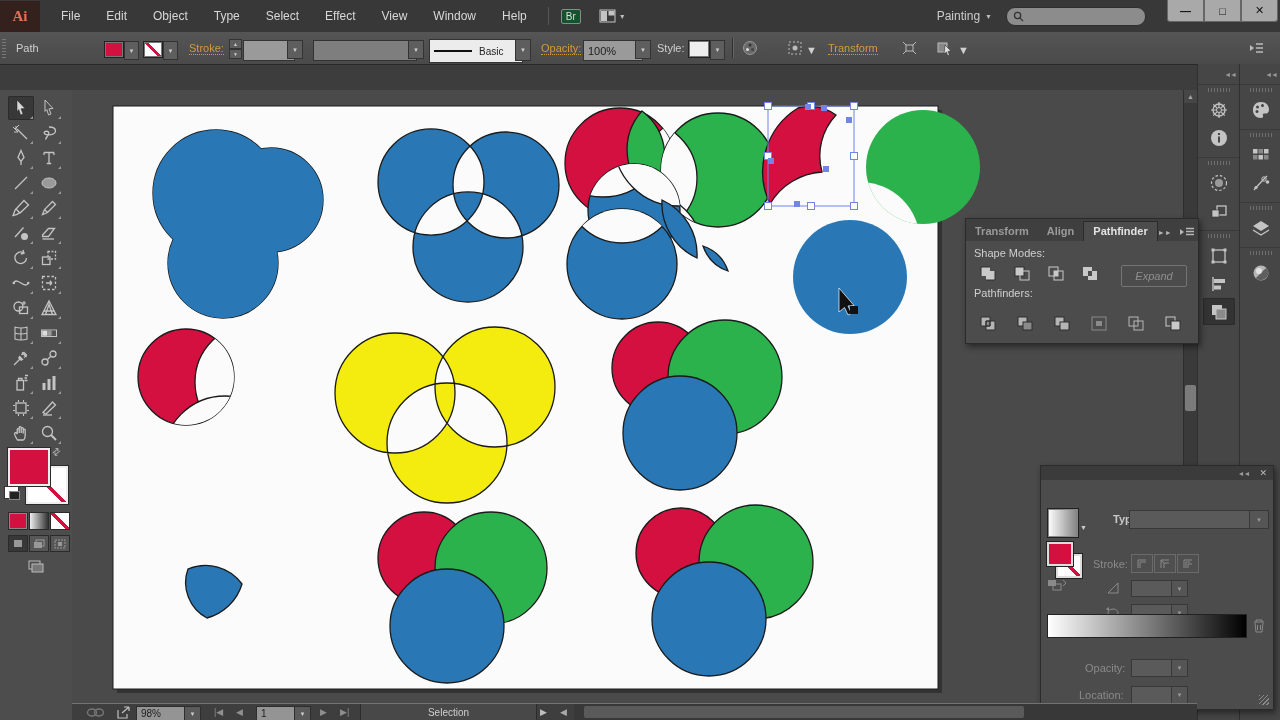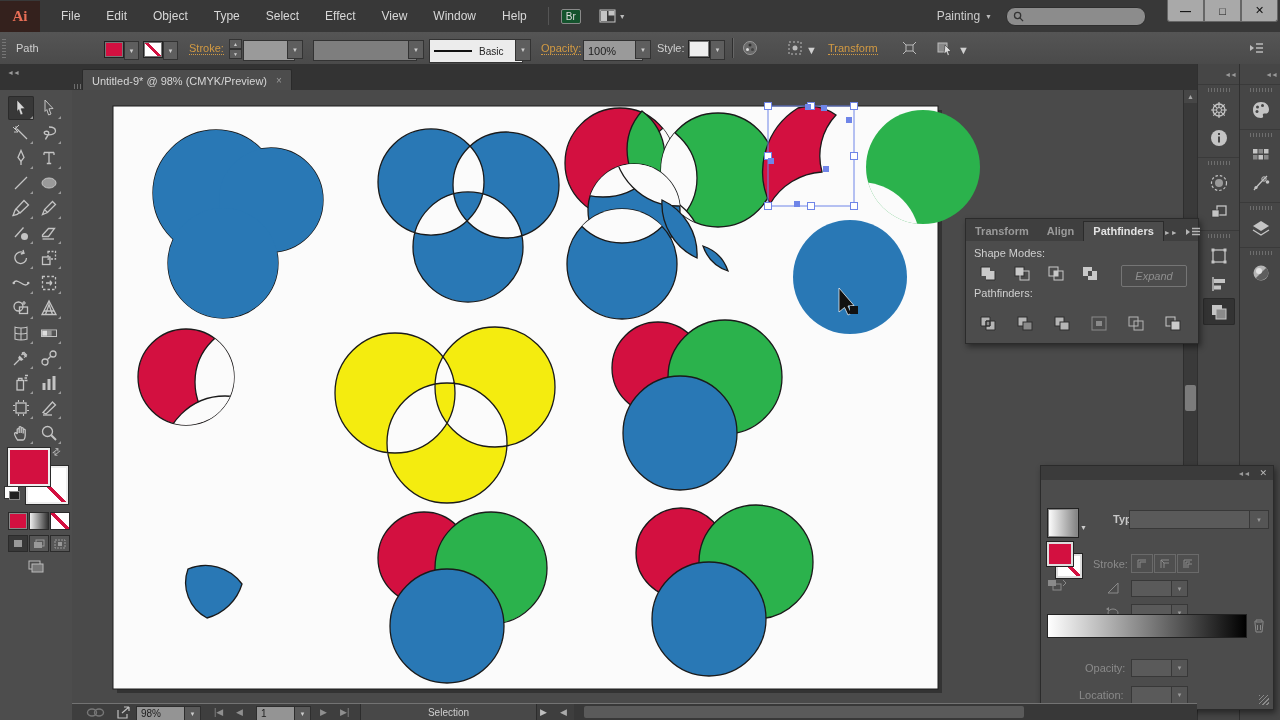--- a/index.html
+++ b/index.html
@@ -211,28 +211,20 @@
         <rect x="2" y="3" width="9" height="9" fill="#888" stroke="#BBB"></rect>
         <path d="M9 5 L15 11 L12 11.5 L13.5 15 L11.5 15.5 L10.5 12 L8 14 Z" fill="#DDD" stroke="#333" stroke-width=".6"></path>
       </svg>
     <span class="cb caret" style="left:958px;top:13px">▼</span>
     <svg class="cb" style="left:1248px;top:9px" width="16" height="14" viewBox="0 0 16 14">
         <path d="M6 7 L2 4 V10 Z" fill="#BBB"></path>
         <path d="M8 3 H15 M8 7 H15 M8 11 H15" stroke="#BBB" stroke-width="1.4"></path>
       </svg>
   </div>
 
-  <div class="tabbar">
-    <span class="collapse abs" style="left:7px;top:5px">◄◄</span>
-    <div class="gripdots abs" style="left:74px;top:20px;width:44px;height:5px"></div>
-    <div class="doctab">
-      <span>Untitled-9* @ 98% (CMYK/Preview)</span>
-      <span class="x">×</span>
-    </div>
-  </div>
 
   <div class="tools">
     <div class="toolgrid" id="toolgrid">
         <div class="tool active">
           <svg width="18" height="18" viewBox="0 0 18 18">
             <path d="M5 1 L13 9.5 L9 9.8 L11 15 L8.6 16 L6.8 10.6 L5 12.4 Z" fill="#D8D8D8" stroke="#222" stroke-width=".5"></path>
           </svg>
           <span class="fly"></span>
         </div>
         <div class="tool">
@@ -713,21 +705,21 @@
             <circle cx="8" cy="8" r="3" fill="#E2E2E2"></circle>
           </svg>
         </div>
       </div>
     </div>
 
   <div class="pf-panel">
     <div class="pf-tabs" id="pf-tabs">
       <div class="pf-tab">Transform</div>
         <div class="pf-tab">Align</div>
-        <div class="pf-tab active">Pathfinders</div>
+        <div class="pf-tab active">Pathfinder</div>
         <div class="pf-tabicons">
         <span>►►</span>
         <svg width="14" height="10" viewBox="0 0 14 10">
             <path d="M4 5 L0 2 V8 Z" fill="#B5B5B5"></path>
             <path d="M6 1.5 H14 M6 4.5 H14 M6 7.5 H14" stroke="#B5B5B5" stroke-width="1.3"></path>
           </svg>
       </div>
     </div>
     <span class="pf-label" style="top:28px">Shape Modes:</span>
     <div class="pf-row" style="top:45px;gap:10px" id="pf-shape-modes">

